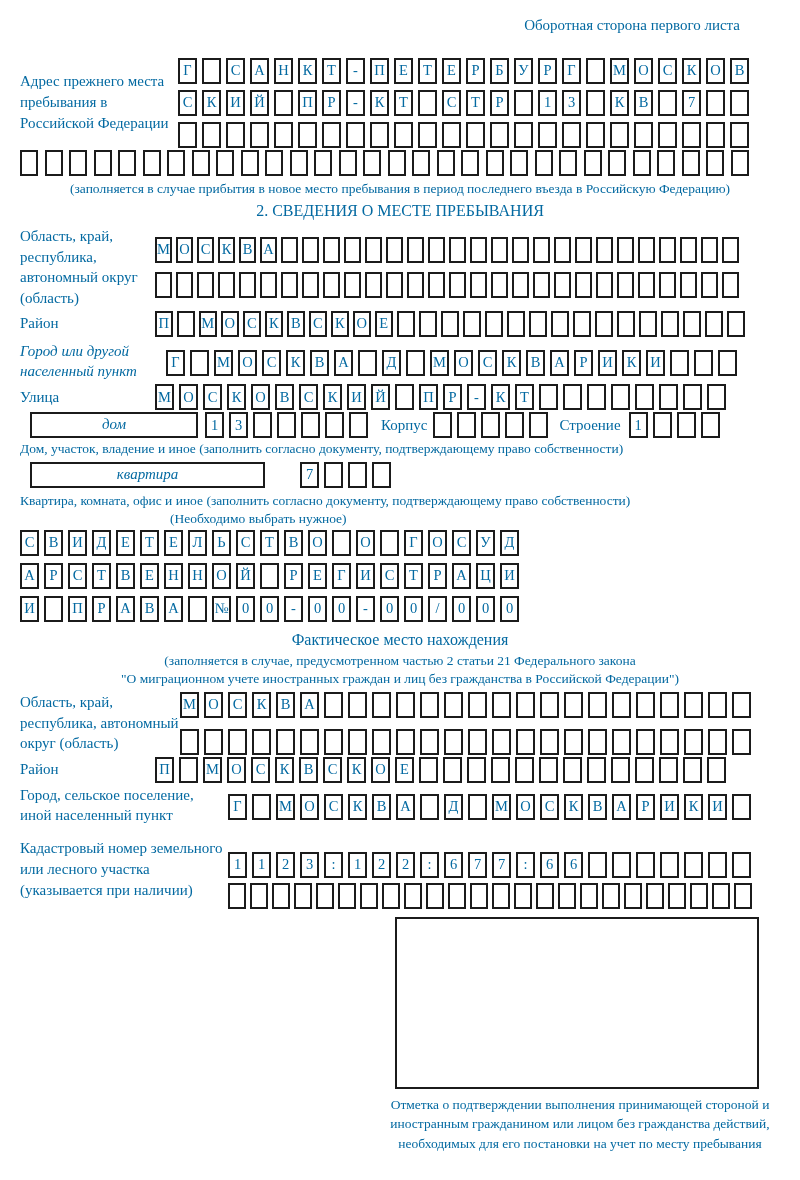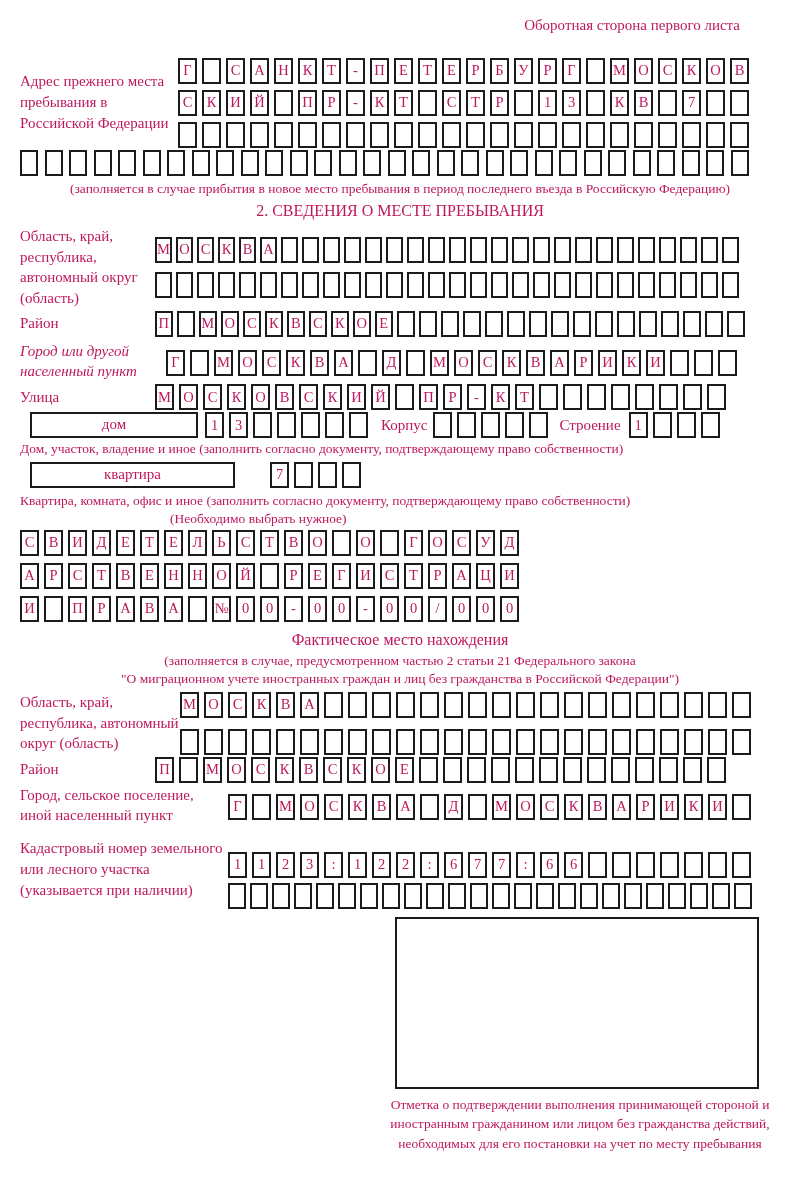--- a/index.html
+++ b/index.html
@@ -1,20 +1,20 @@
 <!DOCTYPE html>
 <html><head>
 <meta charset="utf-8">
 <style>
   html,body{margin:0;padding:0;background:#fff;}
   .page{
     width:800px;height:1180px;box-sizing:border-box;
     padding:16px 20px 0 20px;
     font-family:"Liberation Serif","DejaVu Serif",serif;
-    color:#be185d;font-size:15px;line-height:1.3;overflow:hidden;background:#fff;
+    color:#0369a1;font-size:15px;line-height:1.3;overflow:hidden;background:#fff;
   }
   .hdr-note{text-align:right;padding-right:40px;font-size:15px;}
   .field{display:flex;align-items:center;}
   .flabel{flex:none;font-size:15px;line-height:1.38;}
   .w158{width:158px;} .w135{width:135px;} .w146{width:146px;font-style:italic;}
   .w232{width:232px;} .w160{width:160px;} .w208{width:208px;}
   .cellblock{flex:1 1 auto;}
   .cells{display:flex;flex-wrap:nowrap;}
   .cell{
     box-sizing:border-box;flex:none;width:19px;height:26px;
@@ -27,21 +27,21 @@
   .c30 .cell{width:18px;margin-right:6.5px;}
   .c24t .cell{width:17.5px;margin-right:4.5px;}
   .mb6{margin-bottom:6px;} .mt2{margin-top:2px;} .mt4{margin-top:4px;}
   .mt6{margin-top:2px;} .mt8{margin-top:8px;}
   .note{font-size:13.5px;}
   .center{text-align:center;}
   .sec-title{font-weight:normal;font-size:16px;text-align:center;}
   .widebox{
     box-sizing:border-box;border:2px solid #1b1b1b;height:26px;
     display:flex;align-items:center;justify-content:center;
-    font-size:15px;flex:none;background:#fff;
+    font-size:15px;flex:none;background:#fff;font-style:italic;
   }
   .inline-label{font-size:15px;line-height:26px;flex:none;}
   .chk{
     box-sizing:border-box;flex:none;width:23px;height:26px;
     border:2px solid #1b1b1b;display:flex;align-items:center;justify-content:center;
     font-size:15px;background:#fff;
   }
   .row{display:flex;align-items:flex-start;}
   .stamp-box{
     box-sizing:border-box;width:364px;height:172px;border:2px solid #1b1b1b;
@@ -360,21 +360,21 @@
     <div class="cells">
         <div class="cell">1</div>
         <div class="cell"></div>
         <div class="cell"></div>
         <div class="cell"></div>
       </div>
   </div>
   <div class="note mt2">Дом, участок, владение и иное (заполнить согласно документу, подтверждающему право собственности)</div>
 
   <div class="row mt4" style="padding-left:10px;">
-    <div class="widebox" style="width:205px;margin-right:35px;">квартира</div>
+    <div class="widebox" style="width:235px;margin-right:35px;">квартира</div>
     <div class="cells">
         <div class="cell">7</div>
         <div class="cell"></div>
         <div class="cell"></div>
         <div class="cell"></div>
       </div>
   </div>
   <div class="note mt4">Квартира, комната, офис и иное (заполнить согласно документу, подтверждающему право собственности)</div>
 
   <div class="note" style="margin-left:150px;margin-top:1px;">(Необходимо выбрать нужное)</div>

